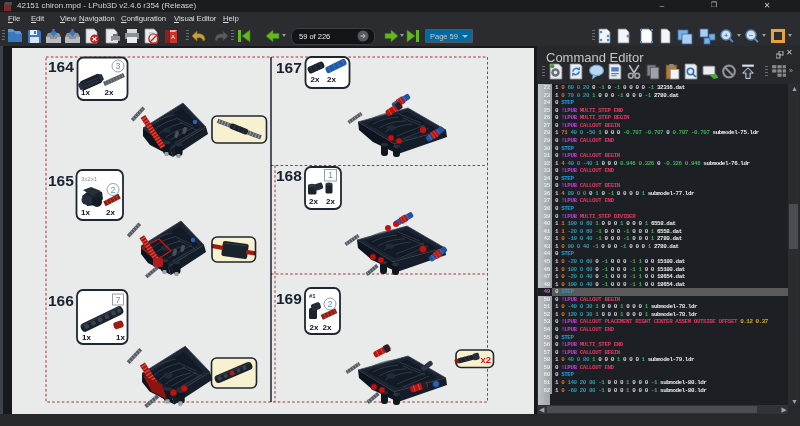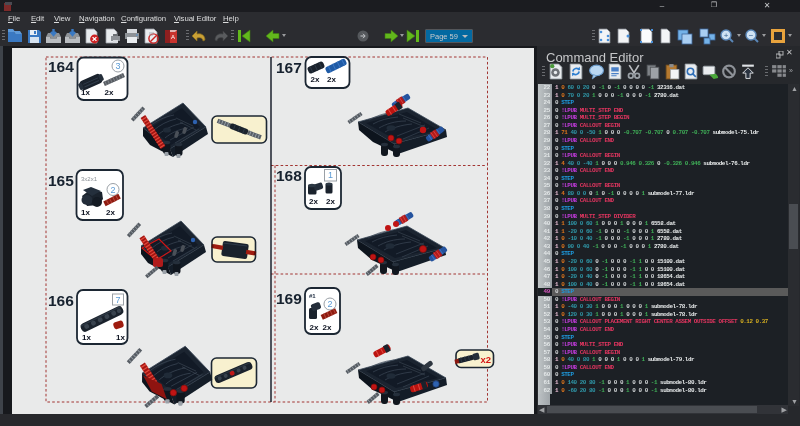--- a/index.html
+++ b/index.html
@@ -49,28 +49,29 @@
   #hthumb{position:absolute;left:9px;top:1px;width:210px;height:7px;background:#4a4d52;}
   .sarr{position:absolute;color:#9fa1a4;font-size:7px;line-height:9px;}
 </style>
 </head>
 <body>
 <div class="abs" id="titlebar">
   <svg style="position:absolute;left:4px;top:2px;" width="9" height="9" viewBox="0 0 9 9">
     <rect x="0" y="1" width="7" height="8" fill="#7d2a2a"></rect>
       <rect x="1" y="0" width="7" height="3" fill="#4a4a52"></rect>
   </svg>
+  <span class="title">42151 chiron.mpd - LPub3D v2.4.6 r354 (Release)</span>
   <span class="winbtn" style="left:655px;">–</span>
   <span class="winbtn" style="left:707px;font-size:7px;">❐</span>
   <span class="winbtn" style="left:760px;">✕</span>
 </div>
 <div class="abs" id="menubar">
   <span style="left:8px;"><u>F</u>ile</span>
   <span style="left:31px;text-align:right;"><u>E</u>dit</span>
-  <span style="left:54px;"><u>V</u>iew</span>
+  <span style="left:60px;"><u>V</u>iew</span>
   <span style="left:79px;"><u>N</u>avigation</span>
   <span style="left:121px;"><u>C</u>onfiguration</span>
   <span style="left:174px;"><u>V</u>isual Editor</span>
   <span style="left:223px;"><u>H</u>elp</span>
 </div>
 <div class="abs" id="toolbar">
     <div class="grip" style="left:2px;"></div>
 <div class="grip" style="left:186px;"></div>
 <div class="grip" style="left:231px;"></div>
 <div class="grip" style="left:592px;"></div>
@@ -130,20 +131,23 @@
       <path d="M3 12c0-5 4-7 8-6V3l5 5-5 5v-3c-3-1-6 0-6 3z" fill="#595b5e" stroke="#3c3e41" stroke-width="0.7"></path>
     </svg>
 <svg class="ticon" style="left:236px;" width="16" height="16" viewBox="0 0 16 16">
       <rect x="2" y="2" width="3" height="12" fill="#62b81c"></rect>
       <path d="M14 2v12L6 8z" fill="#62b81c" stroke="#3e7a10" stroke-width="0.6"></path>
     </svg>
 <svg class="ticon" style="left:265px;" width="15" height="16" viewBox="0 0 15 16">
       <path d="M8 2L1 8l7 6v-3.5h6v-5H8z" fill="#62b81c" stroke="#3e7a10" stroke-width="0.6"></path>
     </svg>
 <div class="caret" style="left:282px;"></div>
+<div id="pagefield">
+      <i>59 of 226</i>
+    </div>
 <svg class="ticon" style="left:357px;top:4px;" width="12" height="12" viewBox="0 0 12 12">
       <circle cx="6" cy="6" r="5.5" fill="#55585c"></circle>
       <path d="M3.5 6h4M6 3.8L8.2 6L6 8.2" stroke="#c8cacd" stroke-width="1" fill="none"></path>
     </svg>
 <svg class="ticon" style="left:384px;" width="15" height="16" viewBox="0 0 15 16">
       <path d="M7 2l7 6-7 6v-3.5H1v-5h6z" fill="#62b81c" stroke="#3e7a10" stroke-width="0.6"></path>
     </svg>
 <div class="caret" style="left:400px;"></div>
 <svg class="ticon" style="left:405px;" width="16" height="16" viewBox="0 0 16 16">
       <path d="M2 2v12l8-6z" fill="#62b81c" stroke="#3e7a10" stroke-width="0.6"></path>

